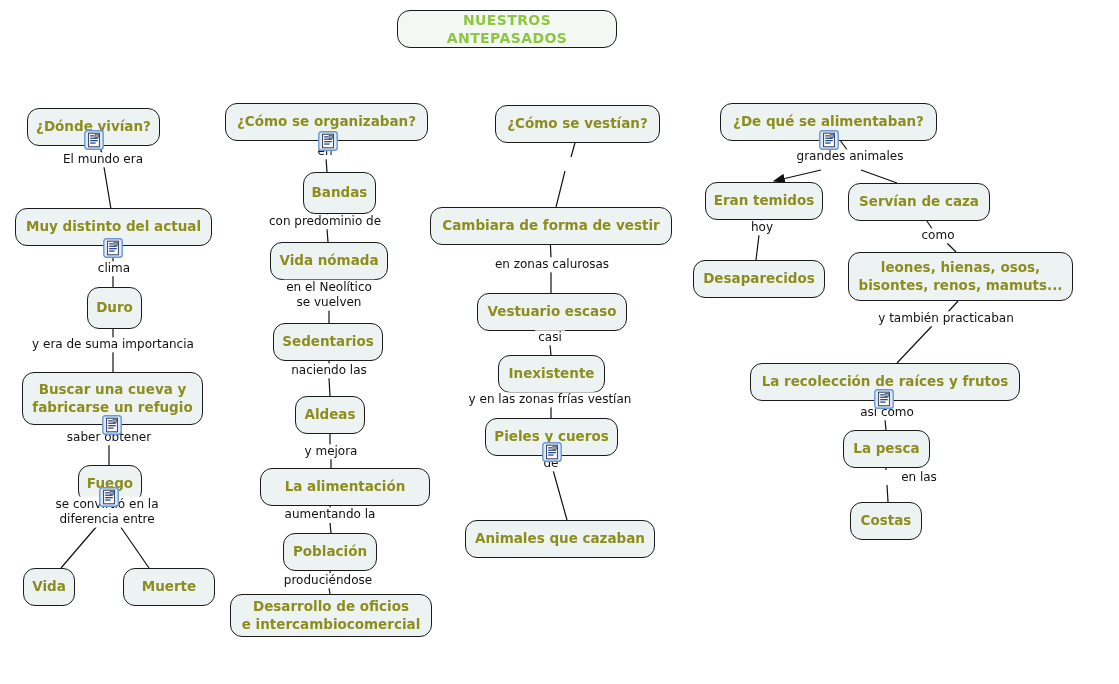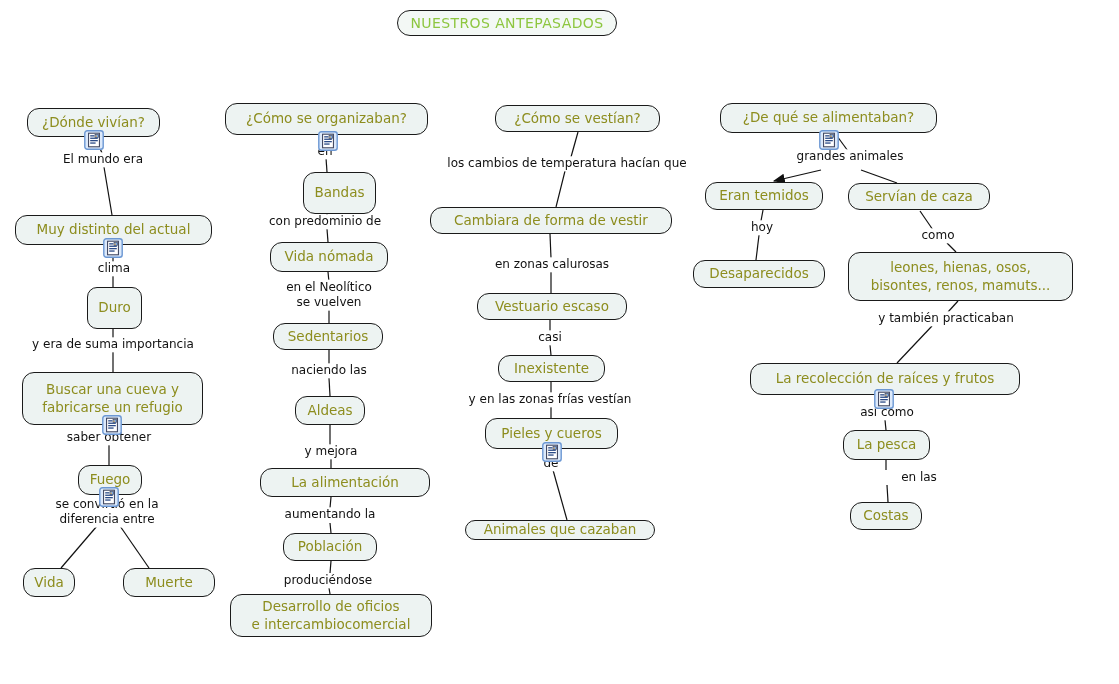--- a/index.html
+++ b/index.html
@@ -8,23 +8,23 @@
   }
   html,body{margin:0;padding:0;background:var(--bg);}
   #canvas{
     position:relative;width:1119px;height:684px;overflow:hidden;background:var(--bg);
     font-family:"DejaVu Sans","Liberation Sans",sans-serif;
   }
   #edges-svg{position:absolute;left:0;top:0;z-index:1;}
   .node{
     position:absolute;z-index:2;box-sizing:border-box;
     background:var(--node-bg);border:1.4px solid var(--node-border);border-radius:12px;
-    color:var(--node-text);font-weight:normal;font-size:13.5px;line-height:1.3;
+    color:var(--node-text);font-weight:bold;font-size:13.5px;line-height:1.3;
     display:flex;align-items:center;justify-content:center;text-align:center;
-    white-space:pre-line;padding:9px 4px;cursor:default;
+    white-space:pre-line;padding:18px 4px;cursor:default;
   }
   .title-node{
     left:397px;top:10px;width:220px;height:26px;border-radius:13px;
     color:var(--title-color);font-size:14px;letter-spacing:.4px;background:#f3f8f5;
   }
   .link-label{
     position:absolute;z-index:3;transform:translate(-50%,-50%);
     background:var(--bg);color:var(--label-text);font-size:12px;line-height:1.28;
     text-align:center;white-space:pre-line;padding:0 3px;cursor:default;
   }
@@ -89,22 +89,22 @@
         <line x1="883" y1="396" x2="883" y2="406" stroke="#111111" stroke-width="1.2"></line>
         <line x1="885" y1="420" x2="886" y2="430" stroke="#111111" stroke-width="1.2"></line>
         <line x1="886" y1="459" x2="886" y2="470" stroke="#111111" stroke-width="1.2"></line>
         <line x1="887" y1="485" x2="888" y2="502" stroke="#111111" stroke-width="1.2"></line>
       </g>
   </svg>
 
   <div class="node title-node">NUESTROS ANTEPASADOS</div>
 
 <div class="node" style="left: 27px; top: 108px; width: 133px; height: 29px;">¿Dónde vivían?</div>
-    <div class="node" style="left: 15px; top: 215px; width: 197px; height: 30px;">Muy distinto del actual</div>
-    <div class="node" style="left: 87px; top: 287px; width: 55px; height: 42px; border-radius: 10px;">Duro</div>
+    <div class="node" style="left: 15px; top: 208px; width: 197px; height: 30px;">Muy distinto del actual</div>
+    <div class="node" style="left: 87px; top: 287px; width: 55px; height: 42px;">Duro</div>
     <div class="node" style="left: 22px; top: 372px; width: 181px; height: 53px;">Buscar una cueva y
 fabricarse un refugio</div>
     <div class="node" style="left: 78px; top: 465px; width: 64px; height: 30px;">Fuego</div>
     <div class="node" style="left: 23px; top: 568px; width: 52px; height: 29px;">Vida</div>
     <div class="node" style="left: 123px; top: 568px; width: 92px; height: 29px;">Muerte</div>
     <div class="node" style="left: 225px; top: 103px; width: 203px; height: 32px;">¿Cómo se organizaban?</div>
     <div class="node" style="left: 303px; top: 172px; width: 73px; height: 42px;">Bandas</div>
     <div class="node" style="left: 270px; top: 242px; width: 118px; height: 30px;">Vida nómada</div>
     <div class="node" style="left: 273px; top: 323px; width: 110px; height: 27px;">Sedentarios</div>
     <div class="node" style="left: 295px; top: 396px; width: 70px; height: 29px;">Aldeas</div>
@@ -134,21 +134,20 @@
     <div class="link-label" style="left: 107px; top: 512px;">se convirtió en la
 diferencia entre</div>
     <div class="link-label" style="left: 325px; top: 152px;">en</div>
     <div class="link-label" style="left: 325px; top: 222px;">con predominio de</div>
     <div class="link-label" style="left: 329px; top: 295px;">en el Neolítico
 se vuelven</div>
     <div class="link-label" style="left: 329px; top: 371px;">naciendo las</div>
     <div class="link-label" style="left: 331px; top: 452px;">y mejora</div>
     <div class="link-label" style="left: 330px; top: 515px;">aumentando la</div>
     <div class="link-label" style="left: 328px; top: 581px;">produciéndose</div>
-    <div class="link-label" style="left: 567px; top: 164px;">los cambios de temperatura hacían que</div>
     <div class="link-label" style="left: 552px; top: 265px;">en zonas calurosas</div>
     <div class="link-label" style="left: 550px; top: 338px;">casi</div>
     <div class="link-label" style="left: 550px; top: 400px;">y en las zonas frías vestían</div>
     <div class="link-label" style="left: 551px; top: 464px;">de</div>
     <div class="link-label" style="left: 850px; top: 157px;">grandes animales</div>
     <div class="link-label" style="left: 762px; top: 228px;">hoy</div>
     <div class="link-label" style="left: 938px; top: 236px;">como</div>
     <div class="link-label" style="left: 946px; top: 319px;">y también practicaban</div>
     <div class="link-label" style="left: 887px; top: 413px;">así como</div>
     <div class="link-label" style="left: 887px; top: 478px; margin-left: 32px;">en las</div>

